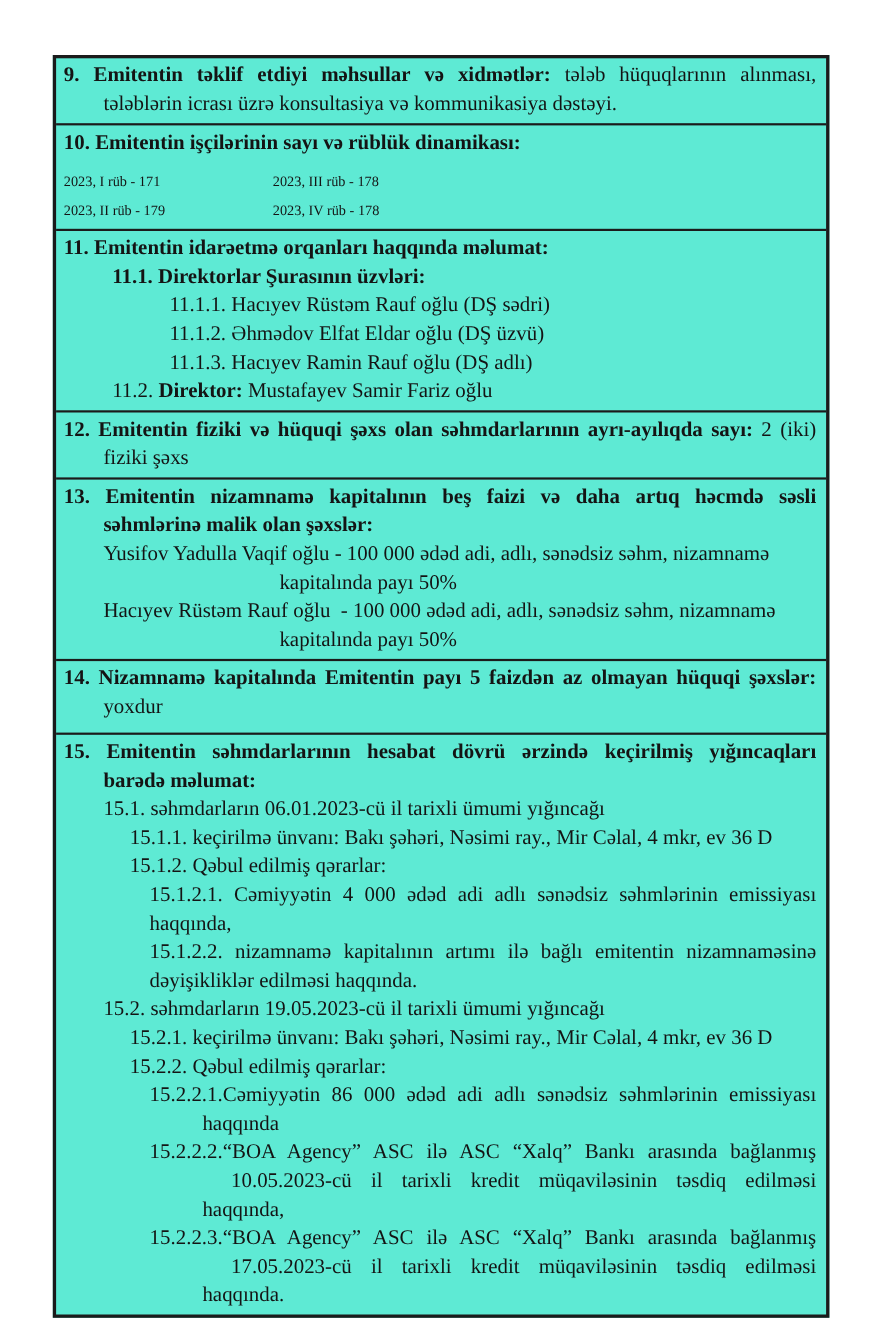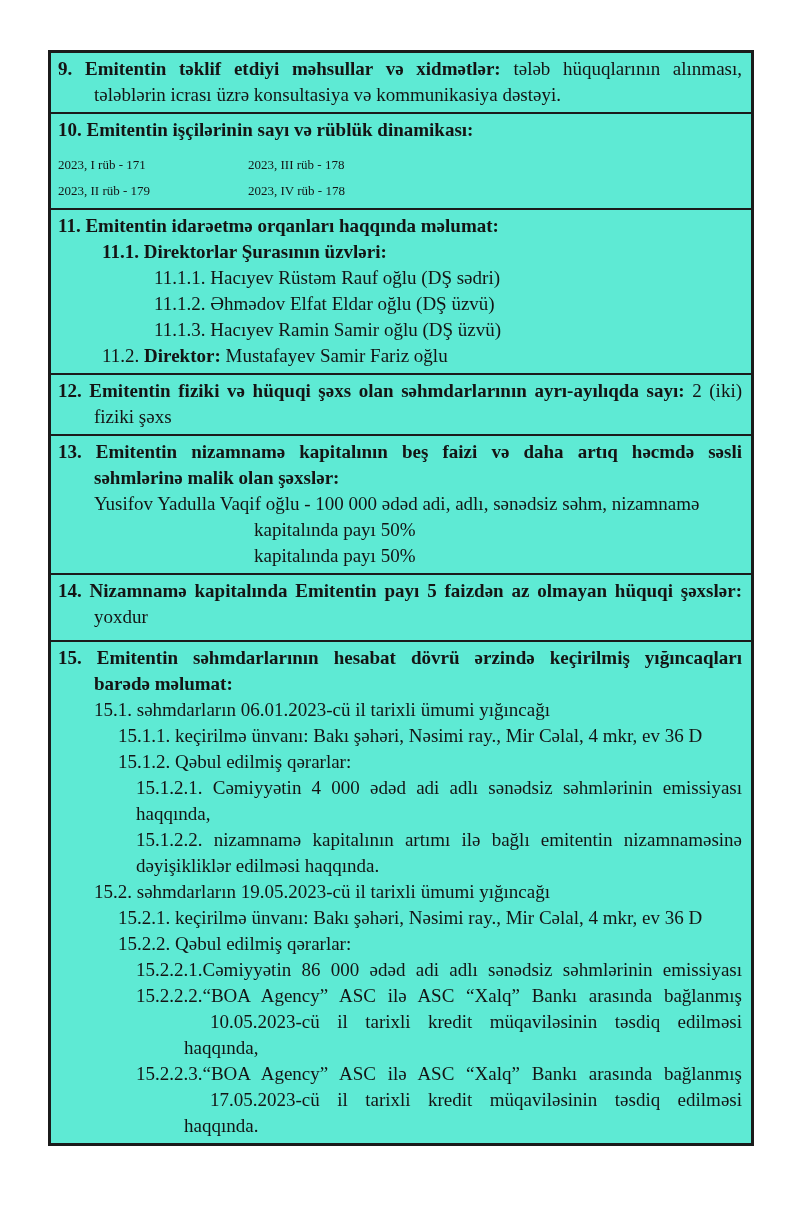--- a/index.html
+++ b/index.html
@@ -61,52 +61,54 @@
       <div class="cols" data-name="quarters-line-2">
         <div class="c1" data-name="quarter-value">2023, II rüb - 179</div>
         <div class="c2" data-name="quarter-value">2023, IV rüb - 178</div>
       </div>
     </div>
     <div class="row" data-name="row-section-11">
       <div class="line" data-name="section-11-heading"><span class="b">11.  Emitentin idarəetmə orqanları haqqında məlumat:</span></div>
       <div class="line ind2" data-name="board-members-heading"><span class="b">11.1. Direktorlar Şurasının üzvləri:</span></div>
       <div class="line ind5" data-name="board-member-1"><span>11.1.1. Hacıyev Rüstəm Rauf oğlu (DŞ sədri)</span></div>
       <div class="line ind5" data-name="board-member-2"><span>11.1.2. Əhmədov Elfat Eldar oğlu (DŞ üzvü)</span></div>
-      <div class="line ind5" data-name="board-member-3"><span>11.1.3. Hacıyev Ramin Samir oğlu (DŞ üzvü)</span></div>
+      <div class="line ind5" data-name="board-member-3"><span>11.1.3. Hacıyev Ramin Rauf oğlu (DŞ adlı)</span></div>
       <div class="line ind2" data-name="director-line"><span>11.2. </span><span class="b">Direktor: </span><span>Mustafayev Samir Fariz oğlu</span></div>
     </div>
     <div class="row" data-name="row-section-12">
       <div class="line j" data-name="section-12-heading"><span class="b">12. Emitentin fiziki və hüquqi şəxs olan səhmdarlarının ayrı-ayılıqda sayı: </span><span>2 (iki)</span></div>
       <div class="line ind1" data-name="section-12-text"><span>fiziki şəxs</span></div>
     </div>
     <div class="row" data-name="row-section-13">
       <div class="line j" data-name="section-13-heading-line-1"><span class="b">13. Emitentin nizamnamə kapitalının beş faizi və daha artıq həcmdə səsli</span></div>
       <div class="line ind1" data-name="section-13-heading-line-2"><span class="b">səhmlərinə malik olan şəxslər:</span></div>
       <div class="line ind1" data-name="shareholder-1"><span>Yusifov Yadulla Vaqif oğlu - 100 000 ədəd adi, adlı, sənədsiz səhm, nizamnamə</span></div>
       <div class="line ind8" data-name="shareholder-1-share"><span>kapitalında payı 50%</span></div>
+      <div class="line ind1" data-name="shareholder-2"><span>Hacıyev Rüstəm Rauf oğlu&nbsp; - 100 000 ədəd adi, adlı, sənədsiz səhm, nizamnamə</span></div>
       <div class="line ind8" data-name="shareholder-2-share"><span>kapitalında payı 50%</span></div>
     </div>
     <div class="row" data-name="row-section-14">
       <div class="line j" data-name="section-14-heading"><span class="b">14. Nizamnamə kapitalında Emitentin payı 5 faizdən az olmayan hüquqi şəxslər:</span></div>
       <div class="line ind1" data-name="section-14-text"><span>yoxdur</span></div>
     </div>
     <div class="row" data-name="row-section-15">
       <div class="line j" data-name="section-15-heading-line-1"><span class="b">15. Emitentin səhmdarlarının hesabat dövrü ərzində keçirilmiş yığıncaqları</span></div>
       <div class="line ind1" data-name="section-15-heading-line-2"><span class="b">barədə məlumat:</span></div>
       <div class="line ind1" data-name="meeting-1"><span>15.1. səhmdarların 06.01.2023-cü il tarixli ümumi yığıncağı</span></div>
       <div class="line ind3" data-name="meeting-1-address"><span>15.1.1. keçirilmə ünvanı: Bakı şəhəri, Nəsimi ray., Mir Cəlal, 4 mkr, ev 36 D</span></div>
       <div class="line ind3" data-name="meeting-1-decisions-heading"><span>15.1.2. Qəbul edilmiş qərarlar:</span></div>
       <div class="line ind4 j" data-name="decision-1-1-line-1"><span>15.1.2.1.  Cəmiyyətin 4 000 ədəd adi adlı sənədsiz səhmlərinin emissiyası</span></div>
       <div class="line ind4" data-name="decision-1-1-line-2"><span>haqqında,</span></div>
       <div class="line ind4 j" data-name="decision-1-2-line-1"><span>15.1.2.2.  nizamnamə kapitalının artımı ilə bağlı emitentin nizamnaməsinə</span></div>
       <div class="line ind4" data-name="decision-1-2-line-2"><span>dəyişikliklər edilməsi haqqında.</span></div>
       <div class="line ind1" data-name="meeting-2"><span>15.2. səhmdarların 19.05.2023-cü il tarixli ümumi yığıncağı</span></div>
       <div class="line ind3" data-name="meeting-2-address"><span>15.2.1. keçirilmə ünvanı: Bakı şəhəri, Nəsimi ray., Mir Cəlal, 4 mkr, ev 36 D</span></div>
       <div class="line ind3" data-name="meeting-2-decisions-heading"><span>15.2.2. Qəbul edilmiş qərarlar:</span></div>
       <div class="line ind4 j" data-name="decision-2-1-line-1"><span>15.2.2.1.Cəmiyyətin 86 000 ədəd adi adlı sənədsiz səhmlərinin emissiyası</span></div>
+      <div class="line ind6" data-name="decision-2-1-line-2"><span>haqqında</span></div>
       <div class="line ind4 j" data-name="decision-2-2-line-1"><span>15.2.2.2.“BOA Agency” ASC ilə ASC “Xalq” Bankı arasında bağlanmış</span></div>
       <div class="line ind7 j" data-name="decision-2-2-line-2"><span>10.05.2023-cü il tarixli kredit müqaviləsinin təsdiq edilməsi</span></div>
       <div class="line ind6" data-name="decision-2-2-line-3"><span>haqqında,</span></div>
       <div class="line ind4 j" data-name="decision-2-3-line-1"><span>15.2.2.3.“BOA Agency” ASC ilə ASC “Xalq” Bankı arasında bağlanmış</span></div>
       <div class="line ind7 j" data-name="decision-2-3-line-2"><span>17.05.2023-cü il tarixli kredit müqaviləsinin təsdiq edilməsi</span></div>
       <div class="line ind6" data-name="decision-2-3-line-3"><span>haqqında.</span></div>
     </div>
   </div>
 
 </body></html>

